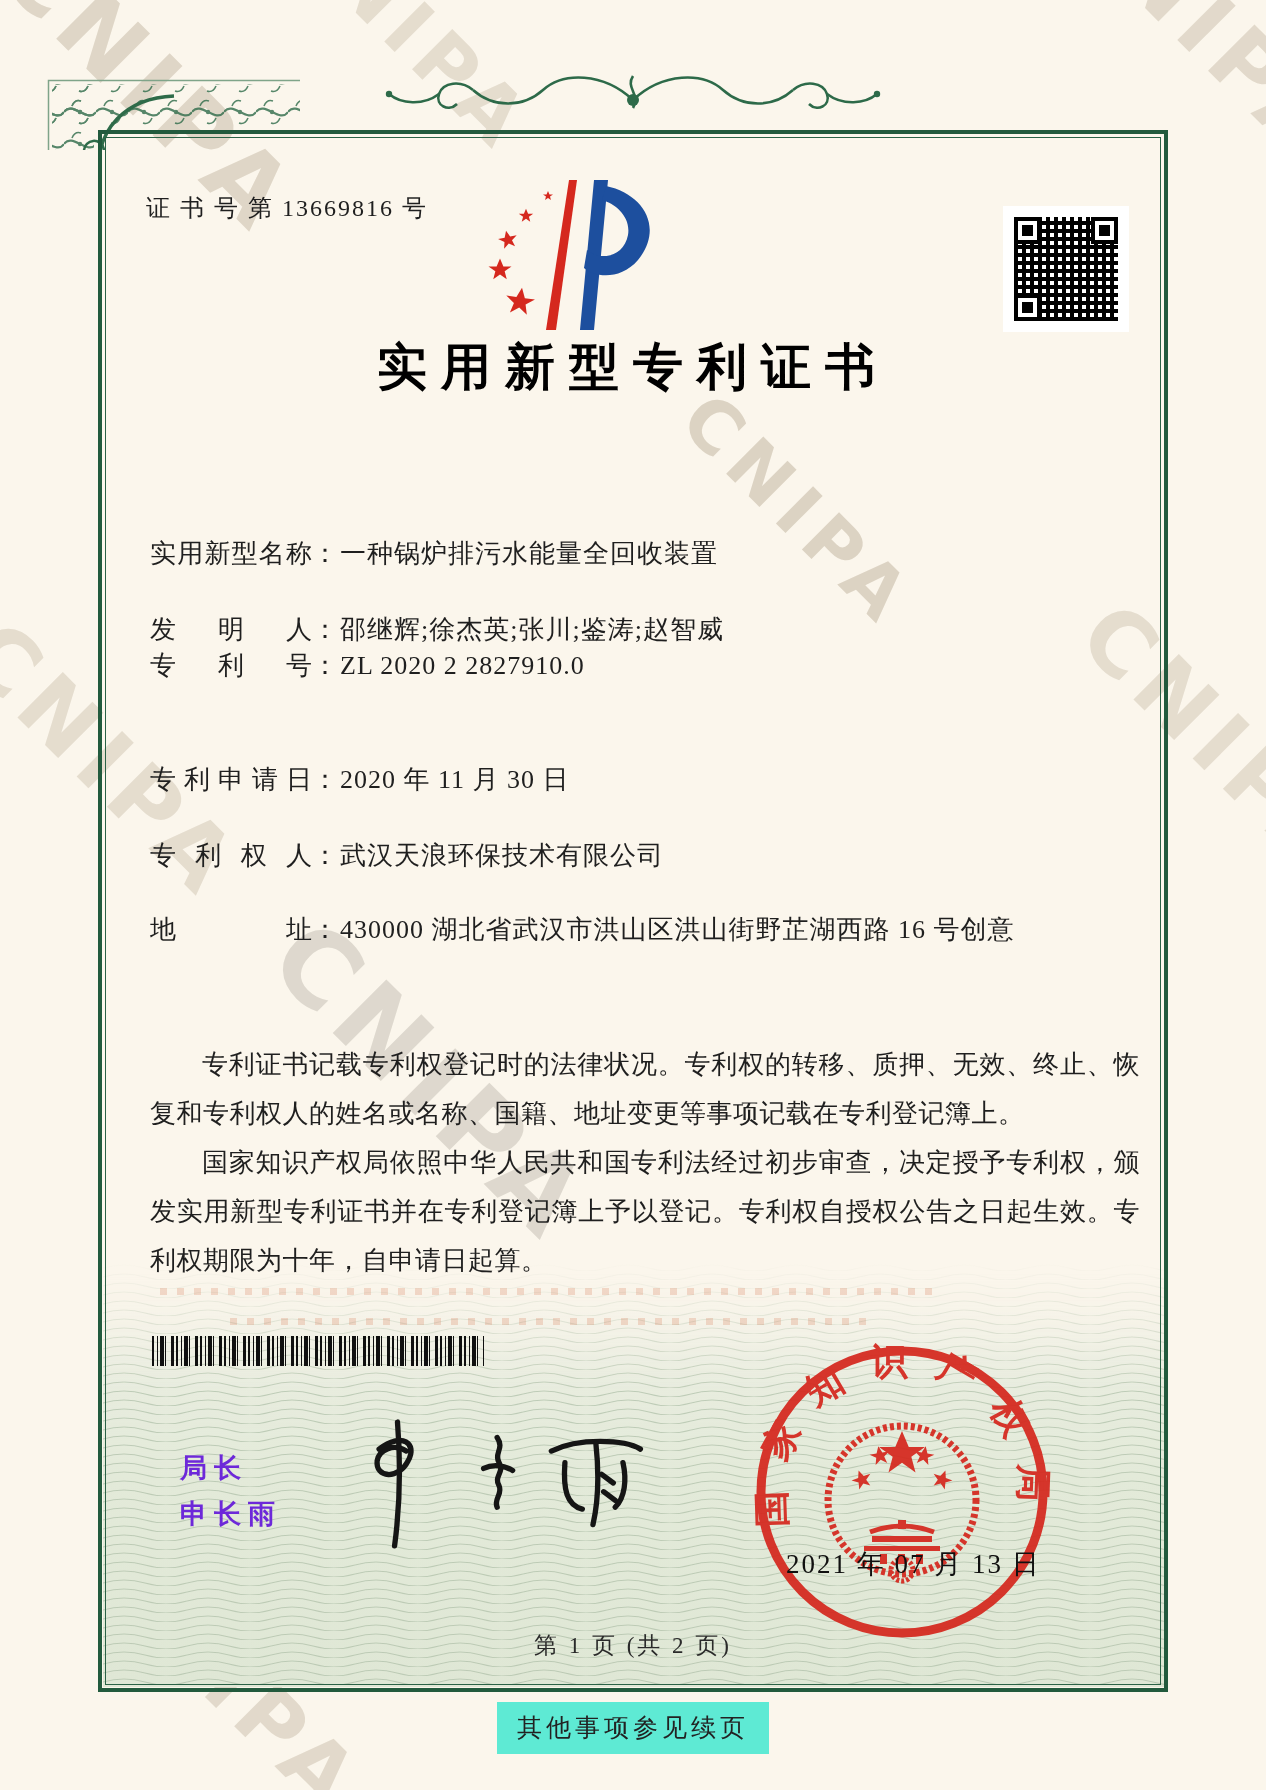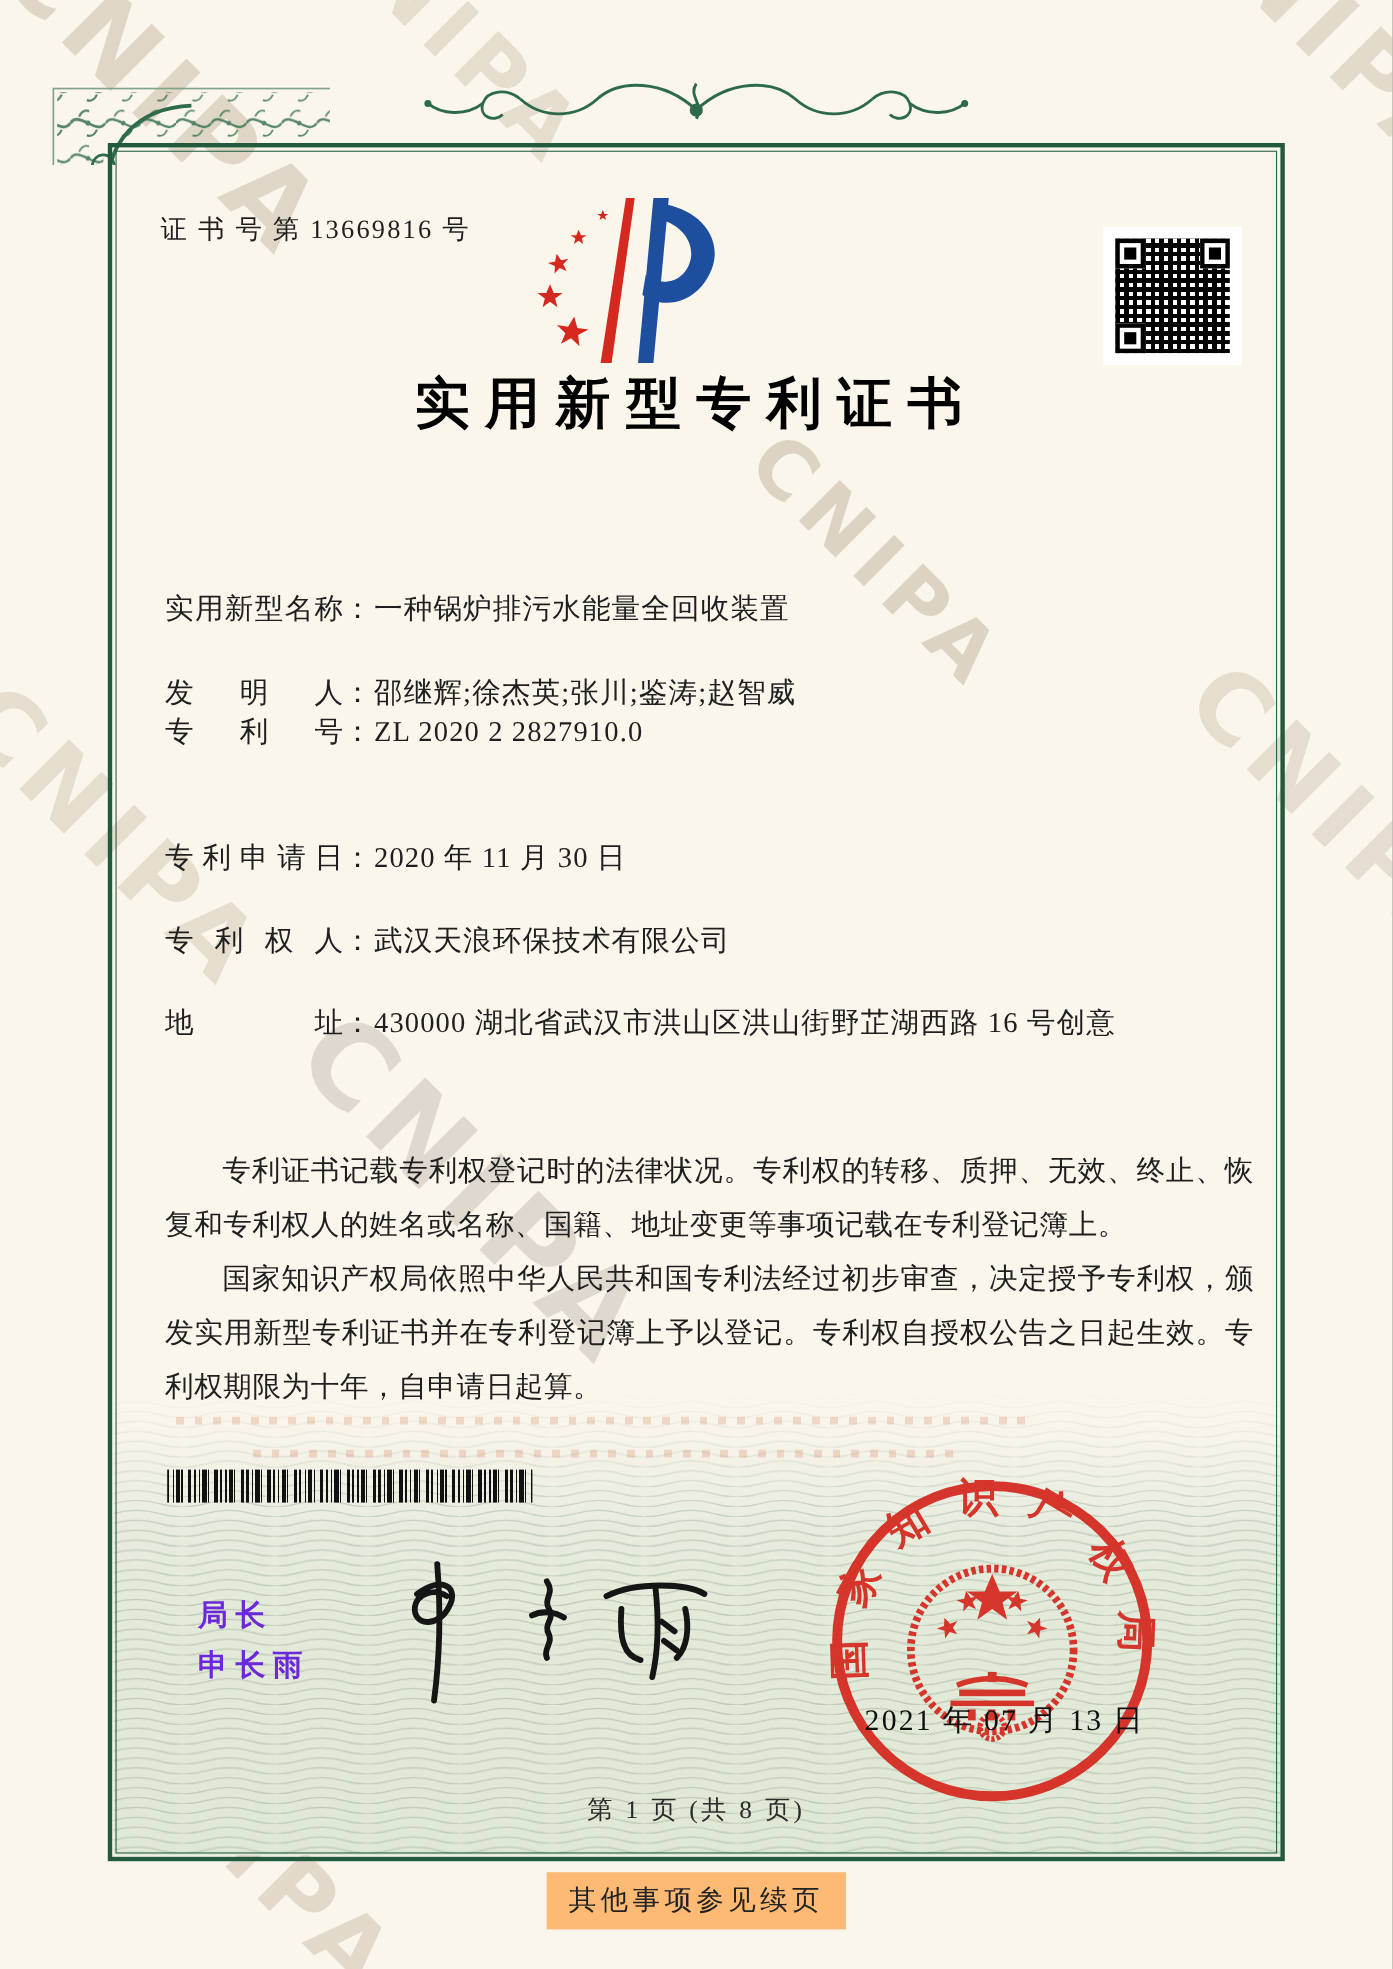--- a/index.html
+++ b/index.html
@@ -65,21 +65,21 @@
   .barcode{left:152px;top:1336px;width:332px;height:30px;z-index:3;
     background:repeating-linear-gradient(90deg,#101010 0 2px,transparent 2px 5px,#101010 5px 6px,transparent 6px 8px,
       #101010 8px 12px,transparent 12px 13px,#101010 13px 14px,transparent 14px 19px,#101010 19px 22px,transparent 22px 24px);}
   .officer{position:absolute;left:180px;z-index:3;font-family:"Liberation Sans","DejaVu Sans",sans-serif;
            font-weight:700;font-size:27px;letter-spacing:7px;color:#6d28d9;}
   .officer-title{top:1450px;} .officer-name{top:1496px;}
   .sig{left:352px;top:1408px;width:300px;height:150px;z-index:3;}
   .seal{left:752px;top:1342px;width:300px;height:300px;z-index:5;opacity:.93;}
   .sealdate{left:786px;top:1546px;font-size:27px;letter-spacing:2px;z-index:6;color:#101010;white-space:nowrap;}
   .pageinfo{left:0;width:100%;text-align:center;top:1630px;font-size:23px;letter-spacing:3px;z-index:3;color:#2a2a2a;}
-  .footnote{left:497px;top:1702px;width:272px;height:52px;background:#fdba74;text-align:center;line-height:52px;
+  .footnote{left:497px;top:1702px;width:272px;height:52px;background:#5eead4;text-align:center;line-height:52px;
             font-size:25px;letter-spacing:4px;z-index:4;color:#222;}
 </style>
 </head>
 <body>
 
 <div class="page">
 
   <div class="wm wm1">CNIPA</div>
   <div class="wm wm2">CNIPA</div>
   <div class="wm wm3">CNIPA</div>
@@ -235,16 +235,16 @@
       <rect x="120" y="194" width="60" height="6" stroke="none"></rect>
       <rect x="112" y="204" width="76" height="5" stroke="none"></rect>
       <rect x="128" y="212" width="7" height="10" stroke="none"></rect>
       <rect x="146" y="212" width="7" height="10" stroke="none"></rect>
       <rect x="164" y="212" width="7" height="10" stroke="none"></rect>
       <circle cx="150" cy="228" r="11" fill="none" stroke-width="5" stroke-dasharray="3 2"></circle>
     </g>
   </svg>
   <div class="abs sealdate">2021 年 07 月 13 日</div>
 
-  <div class="abs pageinfo">第 1 页 (共 8 页)</div>
+  <div class="abs pageinfo">第 1 页 (共 2 页)</div>
   <div class="abs footnote">其他事项参见续页</div>
 
 </div>
 
 </body></html>

